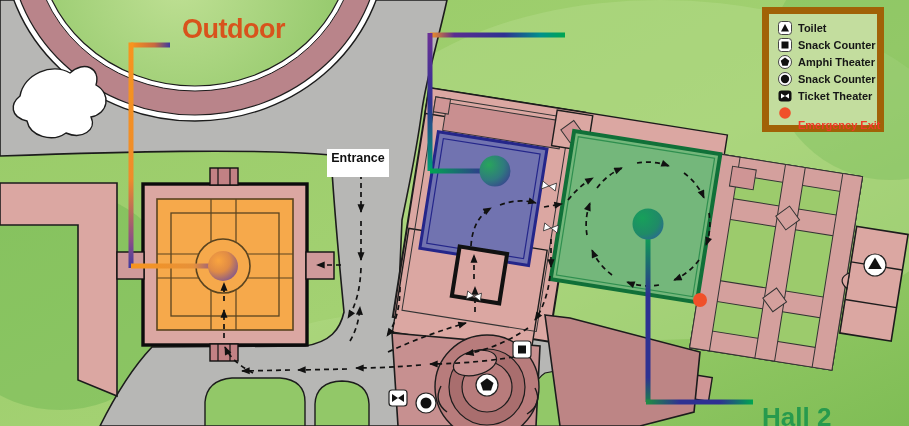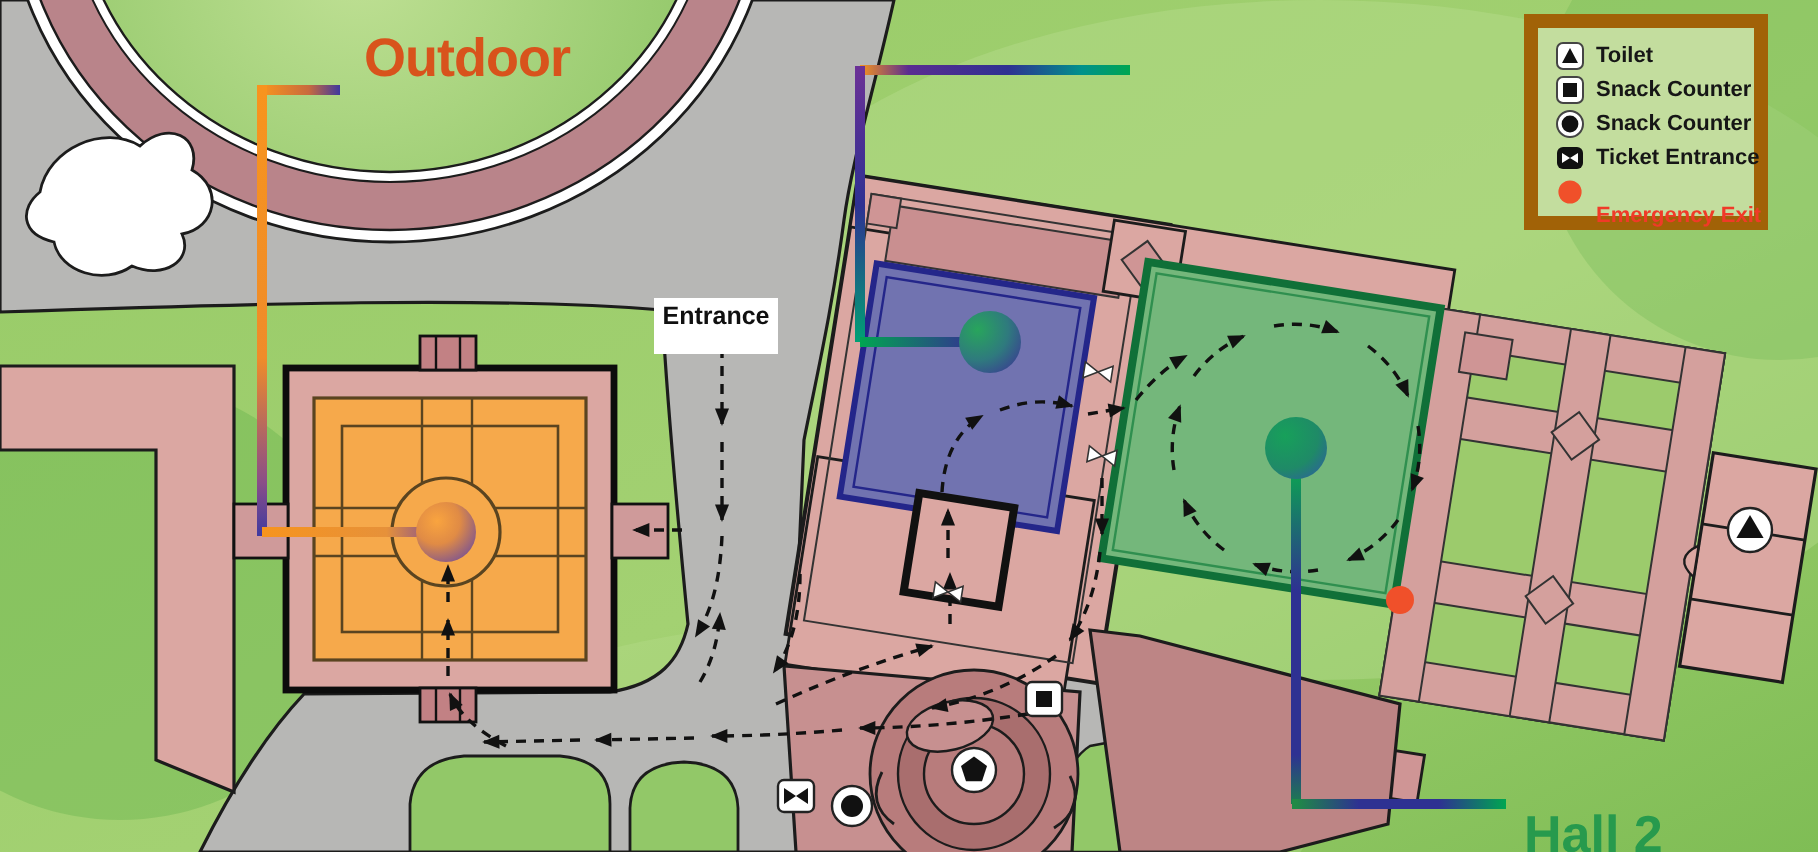--- a/index.html
+++ b/index.html
@@ -324,33 +324,42 @@
             <rect x="0.5" y="0.5" width="13" height="13" rx="3" fill="#fff" stroke="#444"></rect>
             <rect x="3.5" y="3.5" width="7" height="7" fill="#111"></rect>
           </svg>
     </span>
     <span class="txt">Snack Counter</span>
   </div>
   <div class="legend-row">
     <span class="glyph">
       <svg width="14" height="14">
             <circle cx="7" cy="7" r="6.5" fill="#fff" stroke="#444"></circle>
+            <polygon points="7,2.6 11.3,5.8 9.6,10.8 4.4,10.8 2.7,5.8" fill="#111"></polygon>
+          </svg>
+    </span>
+    <span class="txt">Amphi Theater</span>
+  </div>
+  <div class="legend-row">
+    <span class="glyph">
+      <svg width="14" height="14">
+            <circle cx="7" cy="7" r="6.5" fill="#fff" stroke="#444"></circle>
             <circle cx="7" cy="7" r="4.2" fill="#111"></circle>
           </svg>
     </span>
     <span class="txt">Snack Counter</span>
   </div>
   <div class="legend-row">
     <span class="glyph">
       <svg width="14" height="14">
             <rect x="0.5" y="1.5" width="13" height="11" rx="3" fill="#111"></rect>
             <path d="M3,4.5 L7,7 L3,9.5 Z M11,4.5 L7,7 L11,9.5 Z" fill="#fff"></path>
           </svg>
     </span>
-    <span class="txt">Ticket Entrance</span>
+    <span class="txt">Ticket Theater</span>
   </div>
   <div class="legend-row">
     <span class="glyph">
       <svg width="14" height="14">
             <circle cx="7" cy="7" r="5.8" fill="#f0502a"></circle>
           </svg>
     </span>
     <span class="txt red">Emergency Exit</span>
   </div>
 </div>

